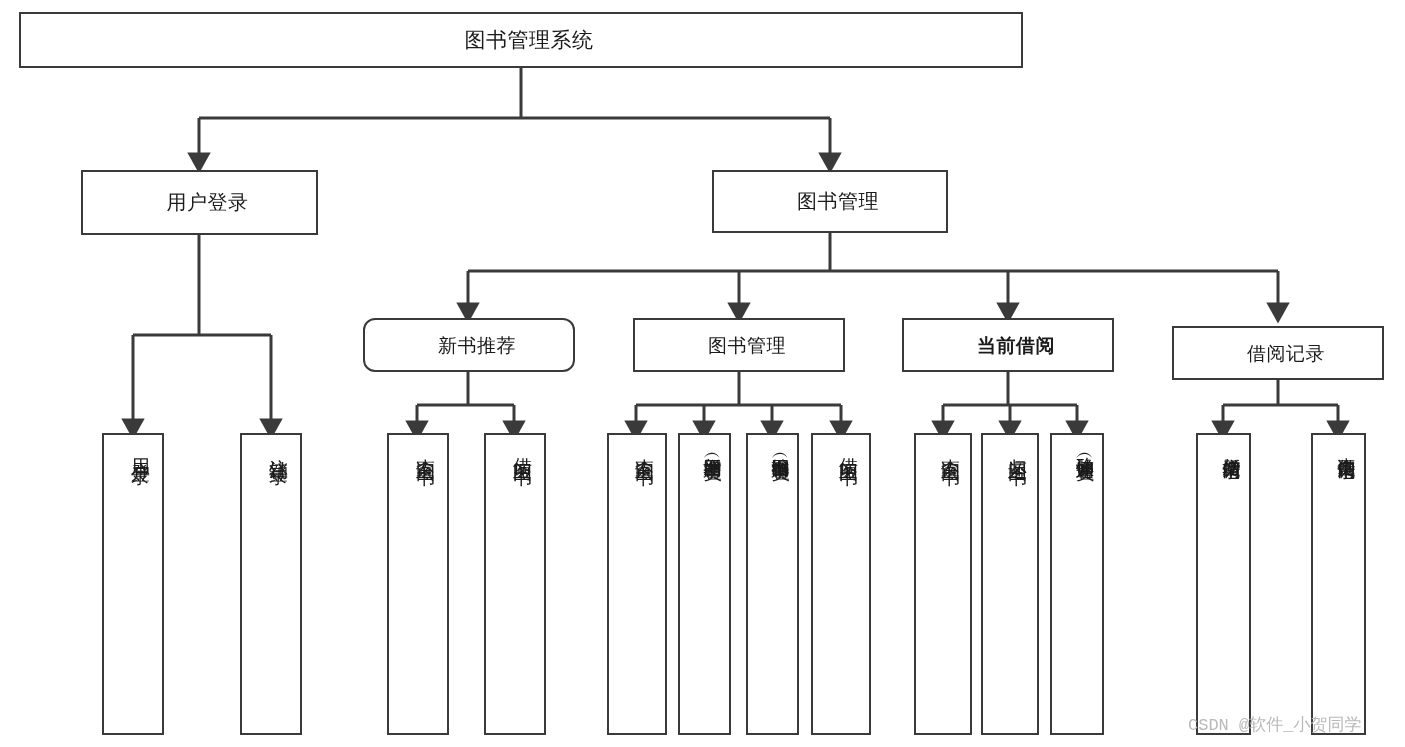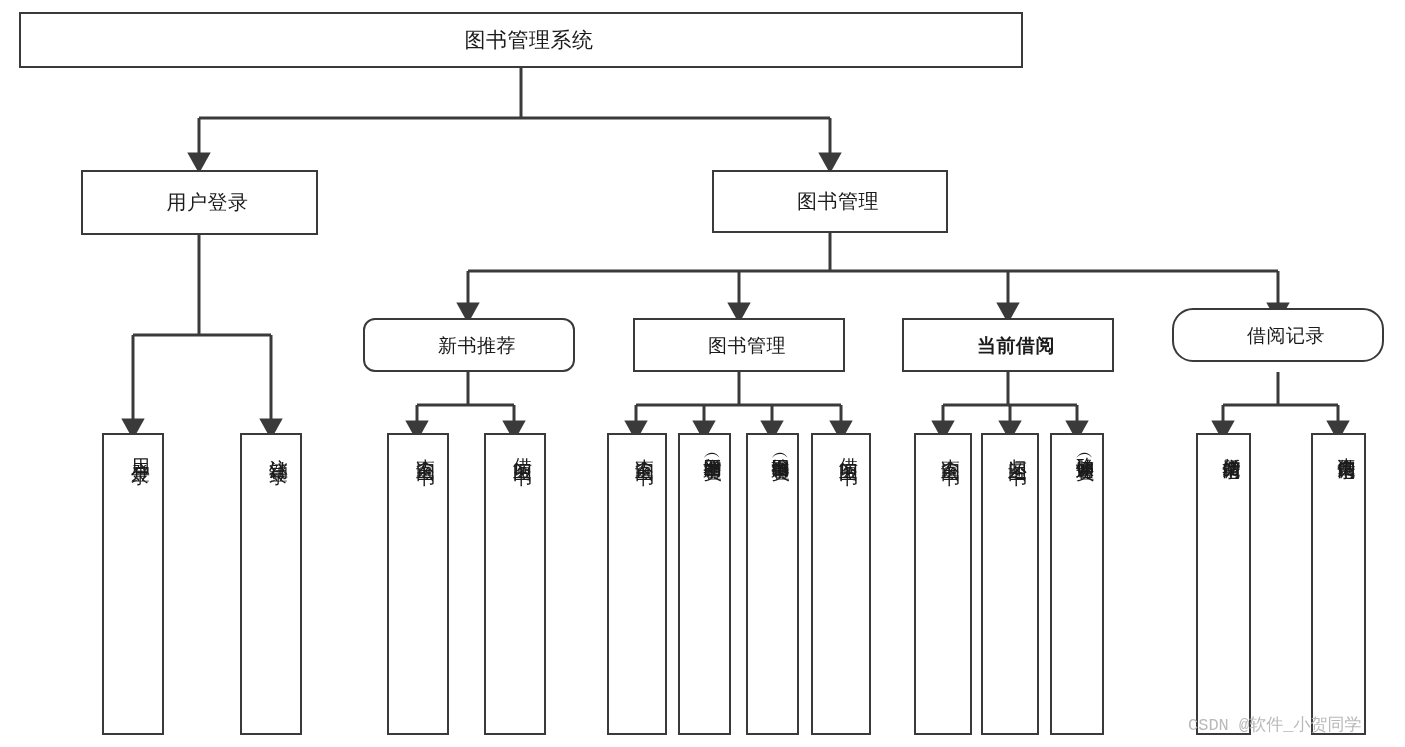--- a/index.html
+++ b/index.html
@@ -140,21 +140,21 @@
 
   <div class="node level3 horizontal" style="left:363px; top:318px; width:212px; height:54px;border-radius:12px;">
     <span class="label">新书推荐</span>
   </div>
   <div class="node level3 horizontal" style="left:633px; top:318px; width:212px; height:54px;">
     <span class="label">图书管理</span>
   </div>
   <div class="node level3 horizontal" style="left:902px; top:318px; width:212px; height:54px;font-weight:bold;">
     <span class="label">当前借阅</span>
   </div>
-  <div class="node level3 horizontal" style="left:1172px; top:308px; width:212px; height:54px;border-radius:21px;">
+  <div class="node level3 horizontal" style="left:1172px; top:326px; width:212px; height:54px;">
     <span class="label">借阅记录</span>
   </div>
 
   <div class="node leaf vertical" style="left:102px; top:433px; width:62px; height:302px;">
     <span class="label">用户登录</span>
   </div>
   <div class="node leaf vertical" style="left:240px; top:433px; width:62px; height:302px;">
     <span class="label">注销登录</span>
   </div>
 

